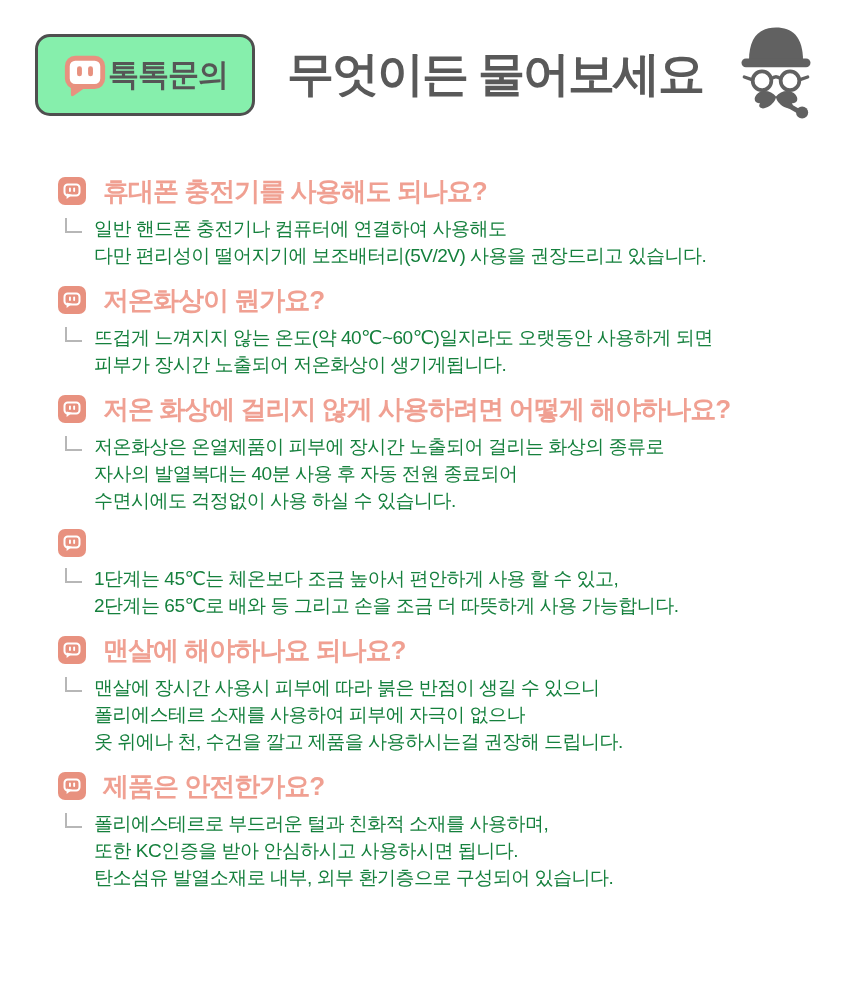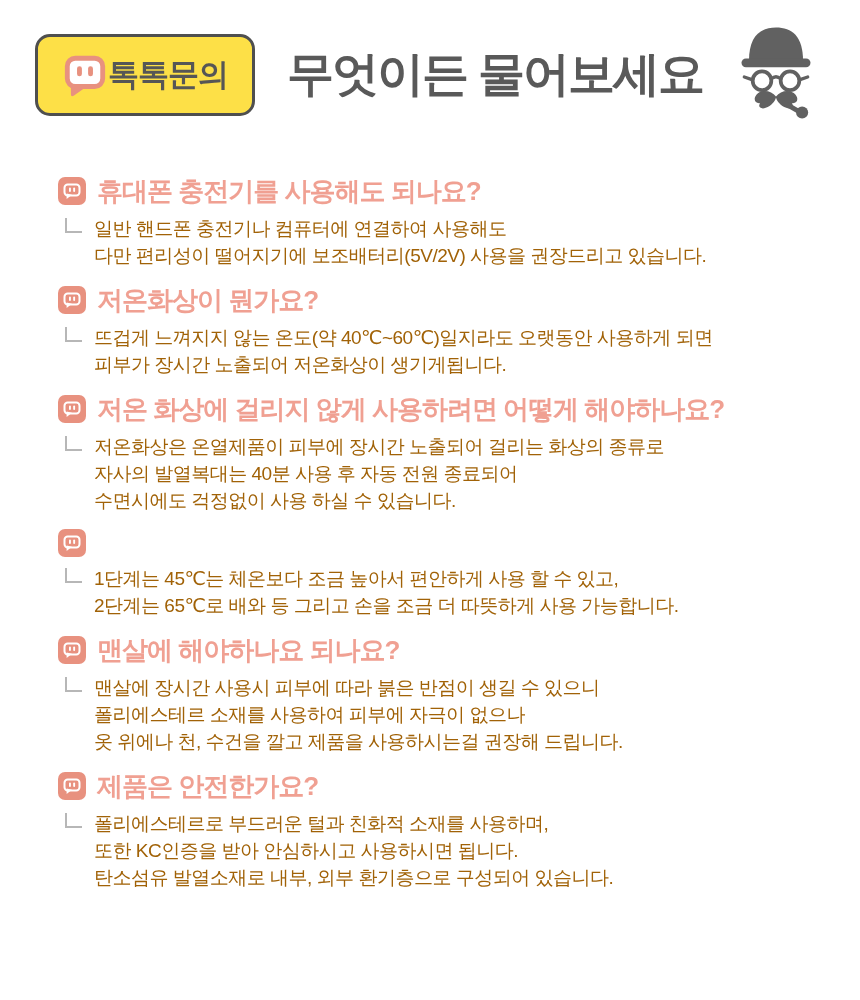--- a/index.html
+++ b/index.html
@@ -19,21 +19,21 @@
   }
   .badge {
     box-sizing: border-box;
     width: 220px; height: 82px;
     border: 3px solid #4f4f4f;
     border-radius: 15px;
     display: flex;
     align-items: center;
     justify-content: center;
     flex: none;
-    background: #fde047;
+    background: #86efac;
   }
   .badge-icon { width: 46px; height: 48px; flex: none; }
   .badge-label {
     font-size: 31px;
     font-weight: bold;
     color: #565656;
     letter-spacing: -1px;
   }
   .title {
     margin: 0 12px 0 32px;
@@ -44,21 +44,21 @@
     white-space: nowrap;
   }
   .detective { width: 94px; height: 97px; margin: -8px 0 0 14px; flex: none; }
 
   
   .faq-list { margin: 56px 0 0 58px; }
   .faq-item { margin-bottom: 15px; }
   .question-row {
     display: flex;
     align-items: center;
-    gap: 11px;
+    gap: 17px;
     margin-bottom: 8px;
   }
   .q-icon { width: 28px; height: 28px; flex: none; }
   .question-text {
     margin: 0;
     font-size: 26px;
     font-weight: bold;
     color: #f0a092;
     letter-spacing: -1px;
     line-height: 32px;
@@ -69,21 +69,21 @@
     flex: none;
     width: 15px; height: 13px;
     margin: 3px 0 0 7px;
     border-left: 2px solid #b7b7b7;
     border-bottom: 2px solid #b7b7b7;
   }
   .answer-lines {
     margin-left: 12px;
     font-size: 19px;
     line-height: 27px;
-    color: #a16207;
+    color: #15803d;
     letter-spacing: -0.5px;
   }
   .answer-line { white-space: nowrap; }
 </style>
 </head>
 <body>
 
 <div class="page">
 
   <header class="header">

